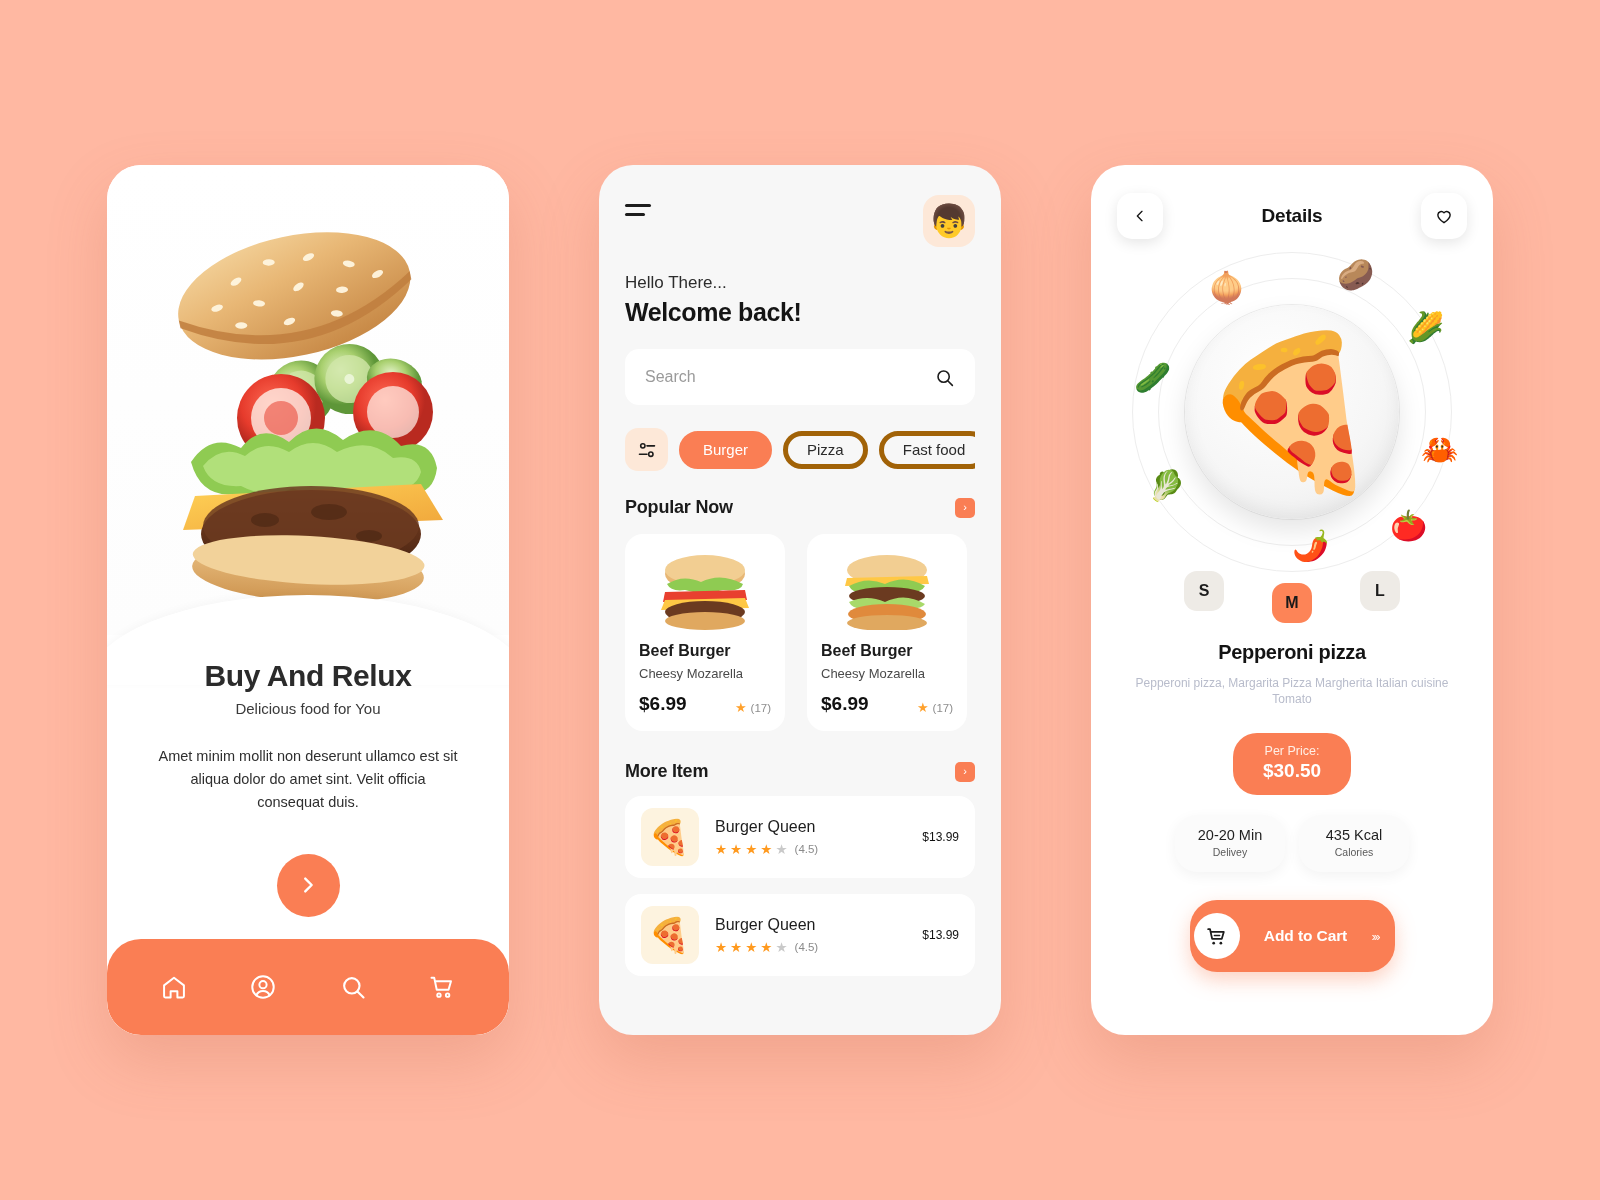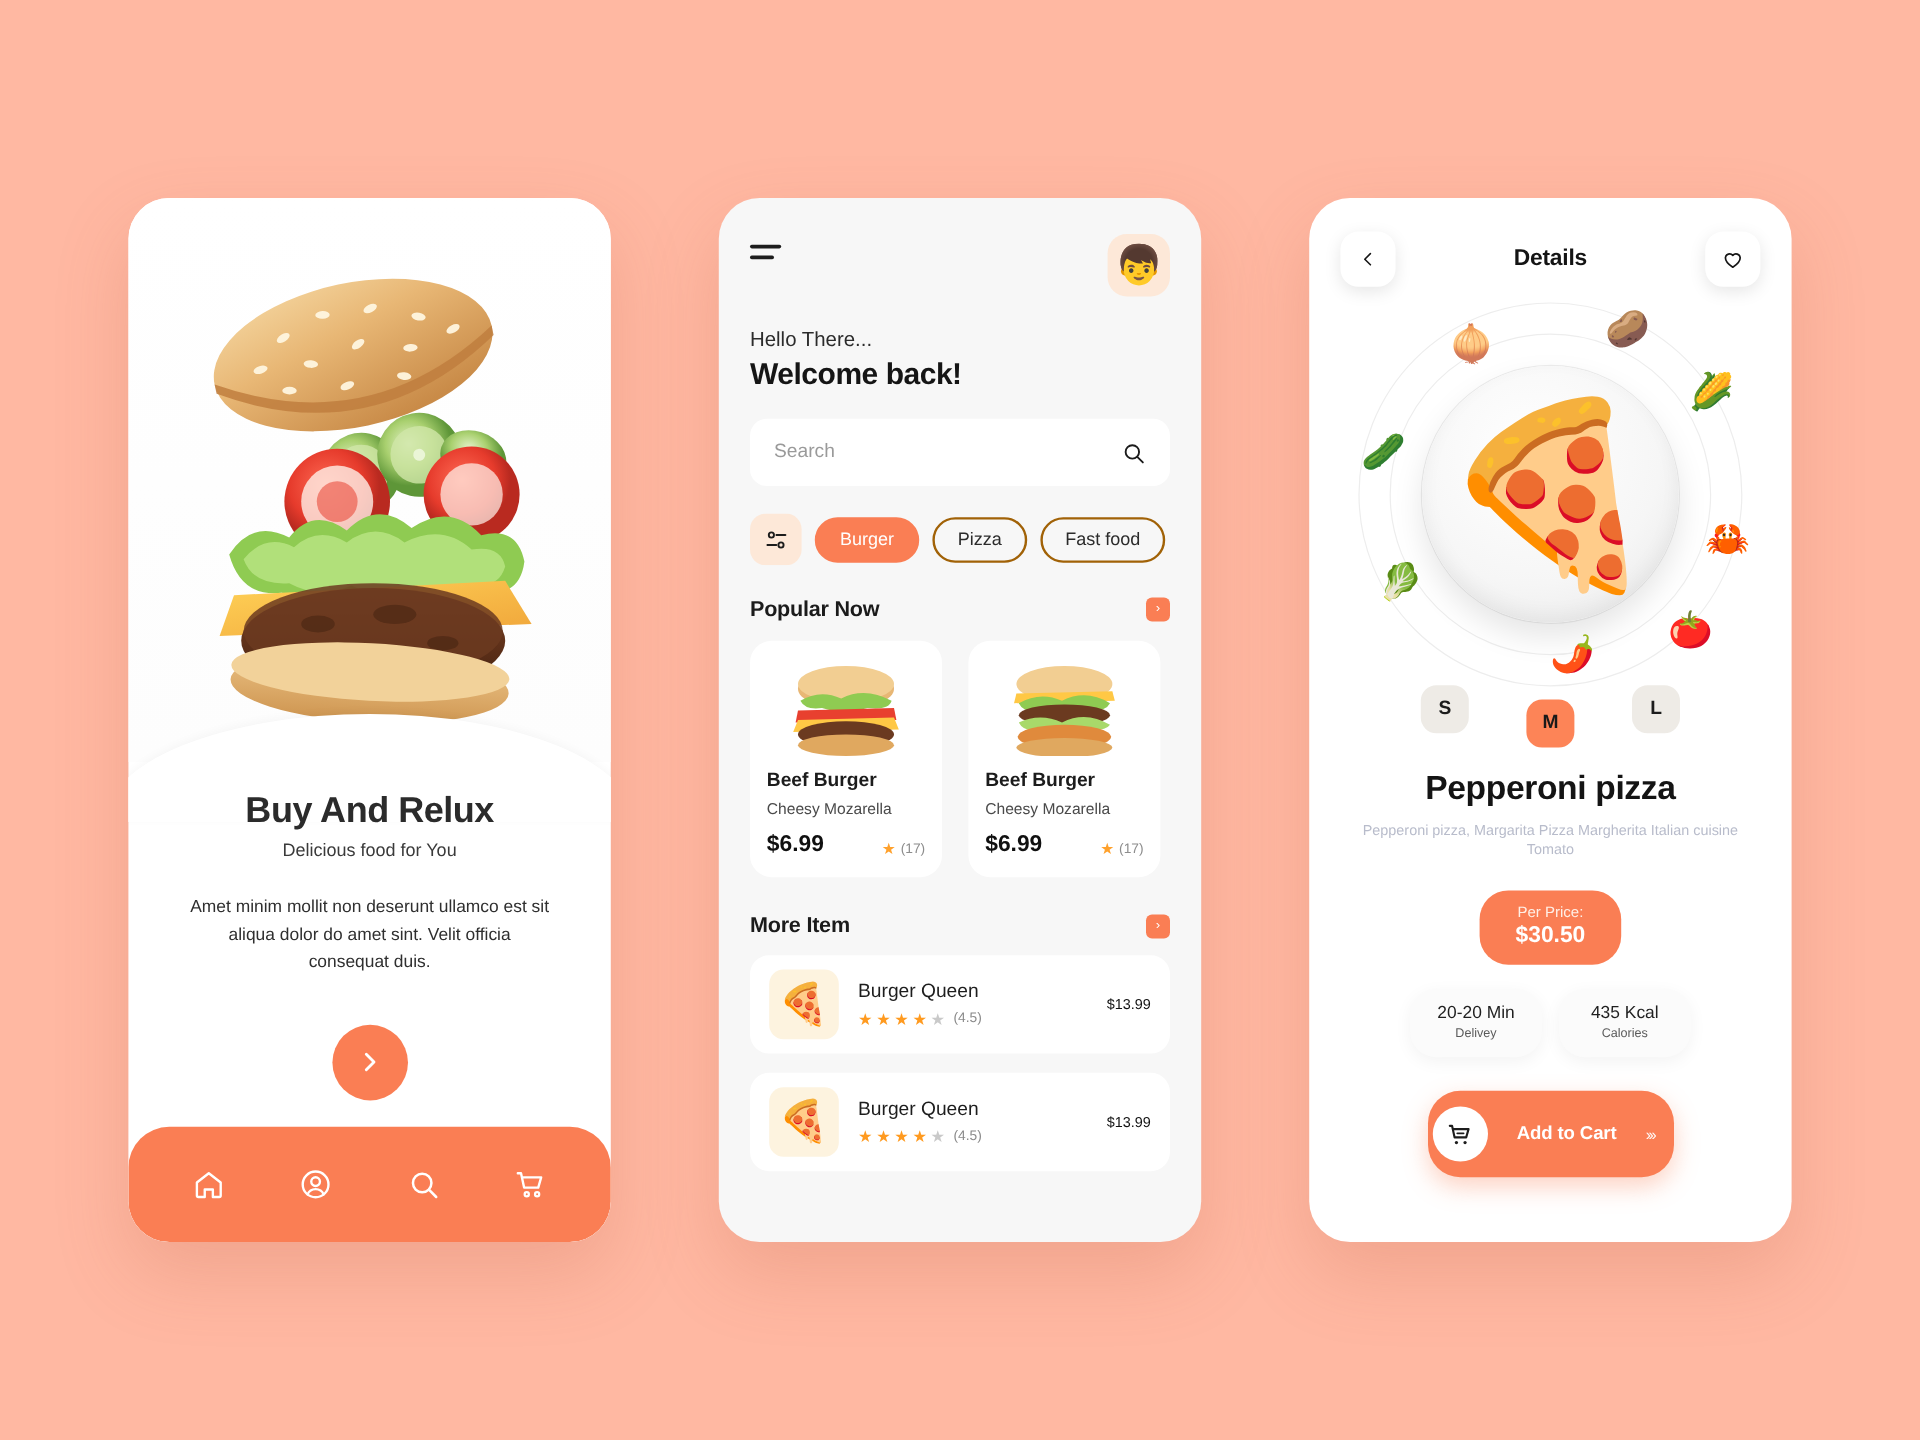--- a/index.html
+++ b/index.html
@@ -189,21 +189,21 @@
     background: #FDE8D8;
     border-radius: 13px;
     display: flex; align-items: center; justify-content: center;
     border: none; cursor: pointer;
   }
   .chip {
     height: 38px;
     flex: 0 0 auto;
     padding: 0 19px;
     border-radius: 19px;
-    border: 2px solid #a16207;
+    border: 5px solid #a16207;
     background: transparent;
     font-size: 15px;
     color: #2b2b2b;
     display: flex; align-items: center;
     cursor: pointer;
     font-family: "Liberation Sans", sans-serif;
     white-space: nowrap;
   }
   .chip.active { background: #FA7E54; border-color: #FA7E54; color: #ffffff; }
 
@@ -331,21 +331,21 @@
     border-radius: 13px;
     background: #EEEBE6;
     border: none; cursor: pointer;
     font-size: 16px; font-weight: 700; color: #1c1c1c;
     display: flex; align-items: center; justify-content: center;
     font-family: "Liberation Sans", sans-serif;
   }
   .size.active { background: #FD8457; color: #191919; }
   .size.mid { transform: translateY(12px); }
 
-  .s3-name { text-align: center; font-size: 28px; font-weight: 700; color: #141414; margin-top: 30px; letter-spacing: -0.3px; }
+  .s3-name { text-align: center; font-size: 20px; font-weight: 700; color: #141414; margin-top: 30px; letter-spacing: -0.3px; }
   .s3-desc { text-align: center; font-size: 12px; line-height: 1.3; color: #B8BCCB; margin-top: 12px; padding: 0 18px; }
 
   .price-pill {
     margin: 26px auto 0;
     width: 118px;
     background: #FA7E54;
     border-radius: 24px;
     padding: 11px 0 13px;
     text-align: center;
     border: none; cursor: pointer;

